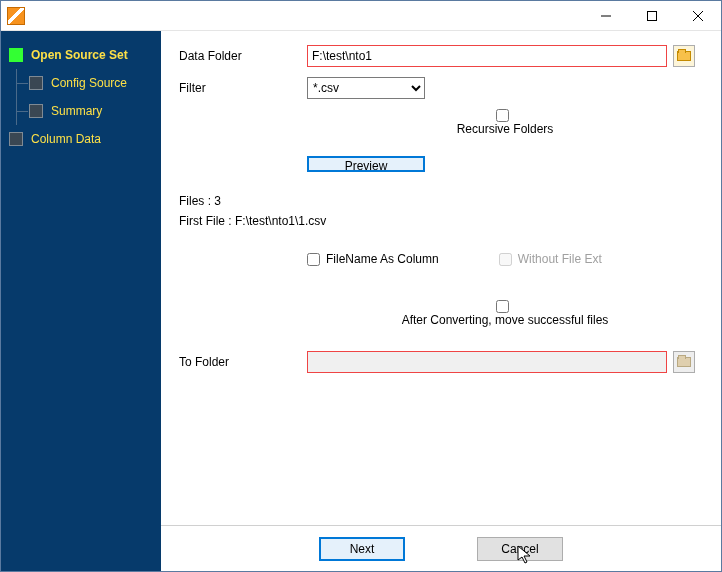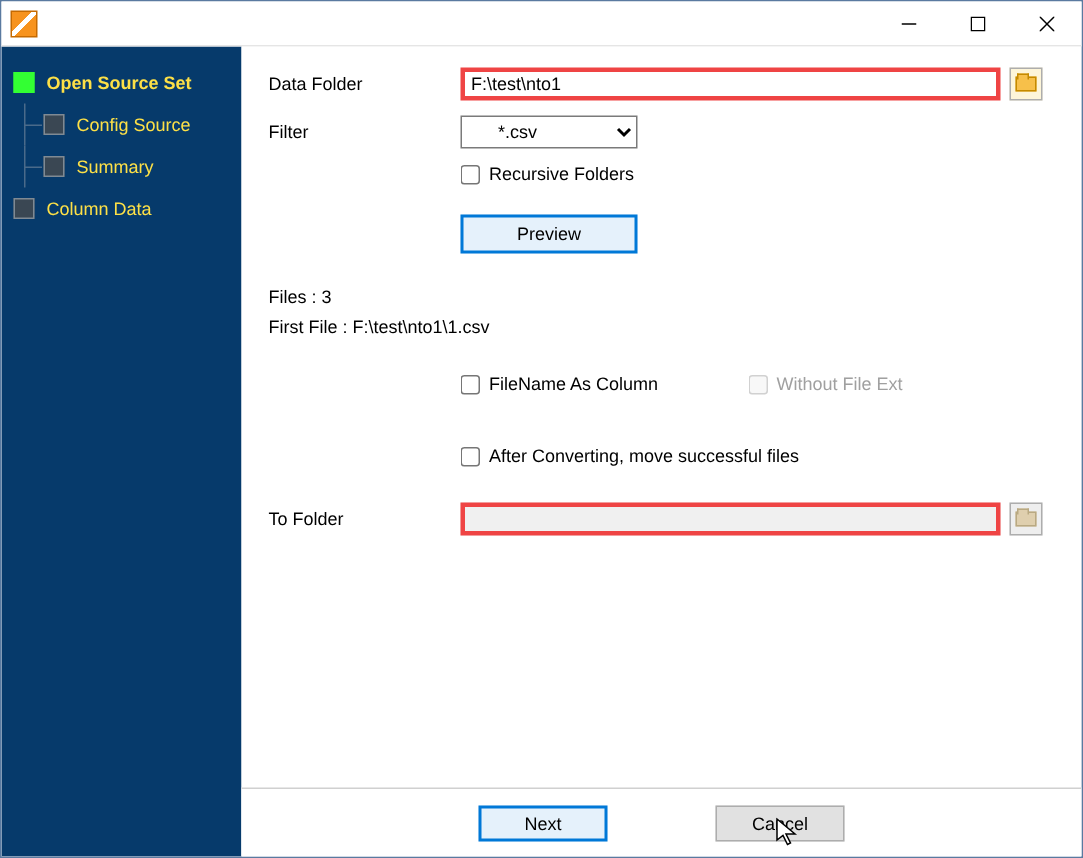--- a/index.html
+++ b/index.html
@@ -105,21 +105,21 @@
     width: 128px;
     color: #000;
   }
   .field-col {
     flex: 1;
     display: flex;
     align-items: center;
   }
   input[type=text].txt {
     height: 22px;
-    border: 3px solid #ef4444;
+    border: 1px solid #ef4444;
     padding: 1px 4px;
     font-family: inherit;
     font-size: 12px;
     width: 360px;
   }
   input[type=text].txt.wide { width: 360px; }
   .browse-btn {
     width: 22px; height: 22px;
     border: 1px solid #adadad;
     background: #fdf5d9;
@@ -135,32 +135,32 @@
   }
   .folder-ico::before{
     content:"";position:absolute;top:-3px;left:0;width:6px;height:3px;background:#f7c04a;border:1px solid #c48a00;border-bottom:none;
   }
   select.combo {
     height: 22px;
     border: 1px solid #7a7a7a;
     font-family: inherit;
     font-size: 12px;
     width: 118px;
-    padding-left: 20px;
+    padding-left: 1px;
     background:#fff;
   }
   .chk-row {
-    display:flex;align-items:center;margin-bottom:10px;
+    display:flex;align-items:center;margin-bottom:10px;flex-direction:column;
   }
   .chk {
     width: 13px; height: 13px;
     margin: 0 6px 0 0;
   }
   .preview-btn {
-    width: 118px; height: 26px;
+    width: 118px; height: 16px;
     border: 2px solid #0078d7;
     background: #e5f1fb;
     color:#000;
     font-family: inherit;
     font-size: 12px;
   }
   .info-line { margin: 6px 0; }
   .dual { display:flex; gap: 60px; margin: 8px 0 24px 0;}
   .dual .chk-wrap { display:flex;align-items:center; }
   .dual .disabled { color:#a0a0a0; }

